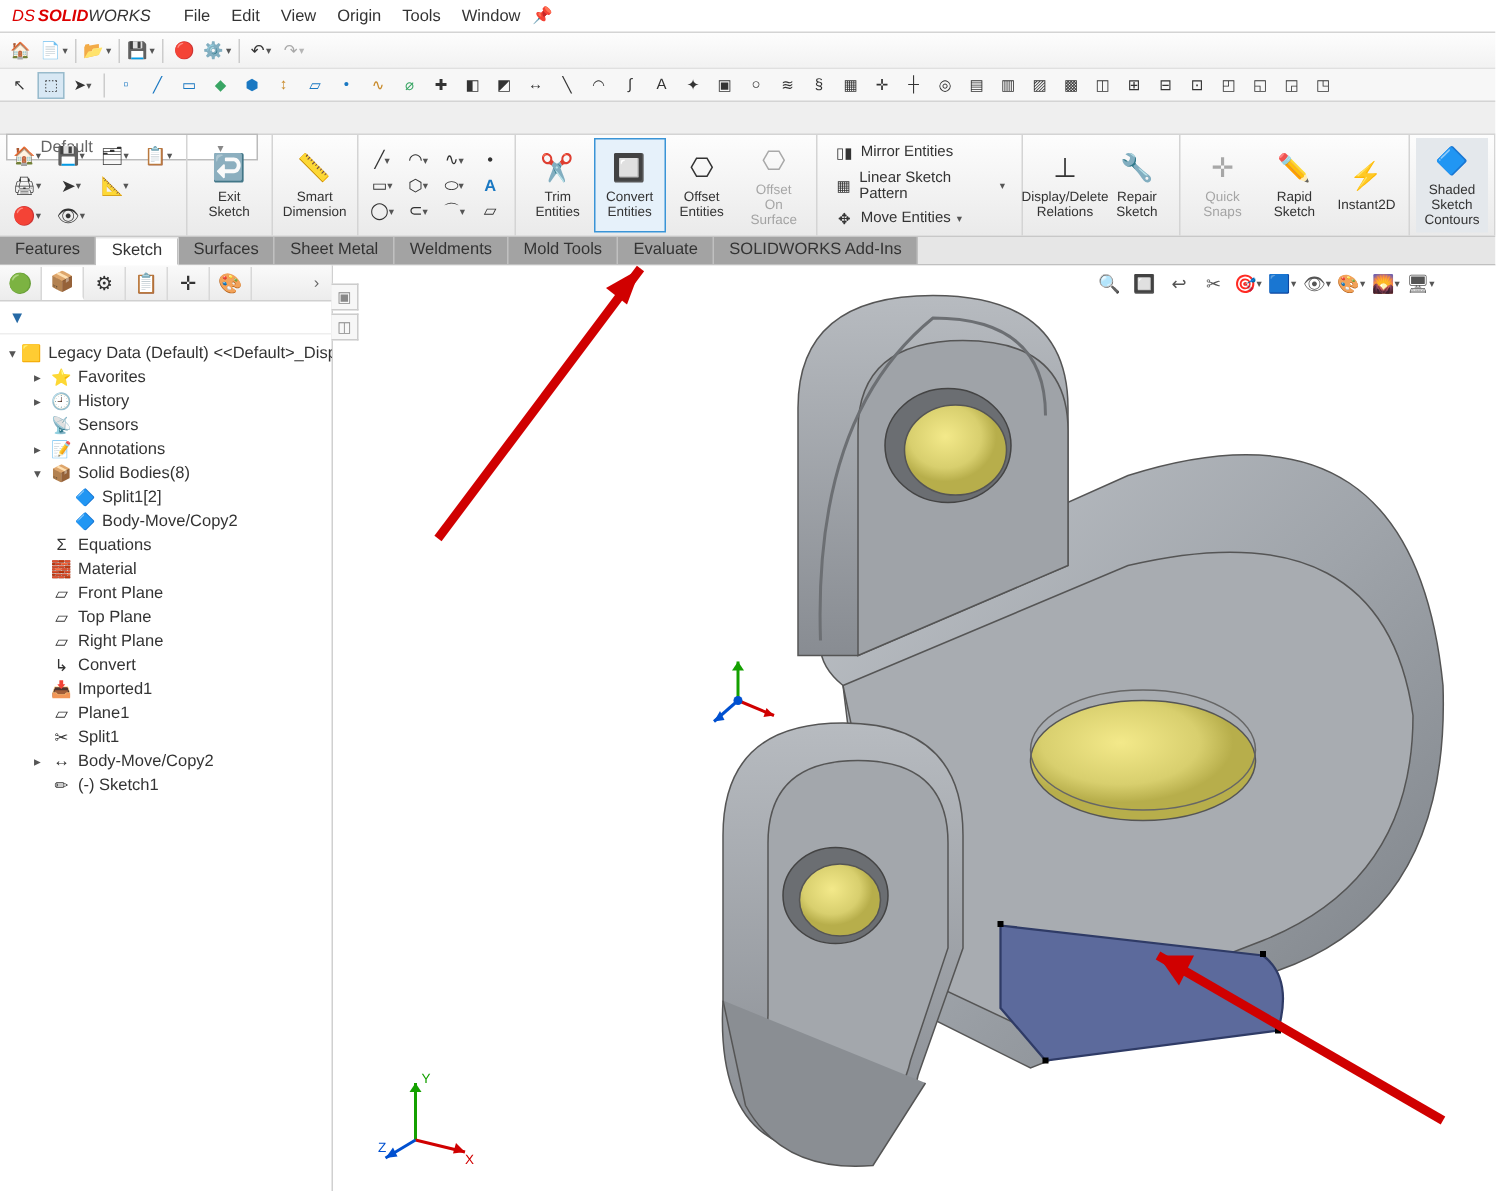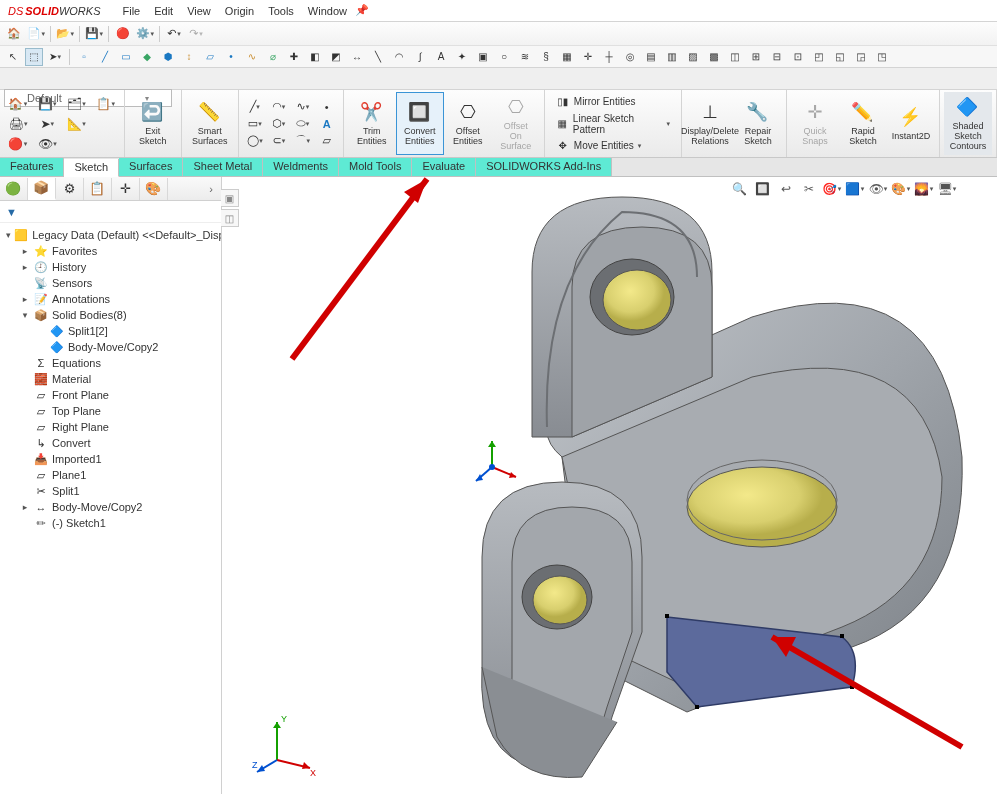--- a/index.html
+++ b/index.html
@@ -39,21 +39,21 @@
 .rcol.lg.dim { opacity: .4; }
 .rrow { display: flex; gap: 4px; align-items: center; font-size: 10px; padding: 1px 3px; }
 .rrow .ic { width: 14px; height: 14px; display: inline-flex; align-items: center; justify-content: center; }
 .minibtn { width: 20px; height: 16px; display: inline-flex; align-items: center; justify-content: center; }
 .leftgrp { width: 132px; display: grid; grid-template-columns: repeat(4,1fr); grid-template-rows: repeat(3,1fr); gap: 1px; padding: 4px; }
 .leftgrp .cell { display: flex; align-items: center; justify-content: center; font-size: 12px; }
 .drop2::after { content: " ▾"; font-size: 7px; color: #555;}
 
 
 .tabs { height: 19px; display: flex; background: #e6e6e6; border-bottom: 1px solid #c0c0c0; font-size: 11px; }
-.tab { padding: 2px 10px; border-right: 1px solid #c0c0c0; background: #5eead4; cursor: default; }
+.tab { padding: 2px 10px; border-right: 1px solid #c0c0c0; background: #a3a3a3; cursor: default; }
 .tab.active { background: #fff; border-bottom: 1px solid #fff; position: relative; top: 1px; }
 
 
 .main { display: flex; height: calc(794px - 22px - 24px - 22px - 22px - 68px - 19px); }
 
 
 .lpanel { width: 222px; border-right: 1px solid #d0d0d0; background: #fff; display: flex; flex-direction: column; }
 .lpanel .lhead { height: 24px; display: flex; align-items: center; border-bottom: 1px solid #d0d0d0; background: linear-gradient(#fafafa,#ececec); }
 .lhead .lbtn { width: 28px; height: 22px; display: flex; align-items: center; justify-content: center; border-right: 1px solid #d8d8d8; font-size: 13px; }
 .lhead .lbtn.active { background: #fff; border-bottom: 2px solid #fff; }
@@ -188,21 +188,21 @@
       <span class="ic">↩️</span>
       <span style="white-space:pre-line">Exit
 Sketch</span>
     </div>
   </div>
 
   <div class="rgrp">
     <div class="rcol lg">
       <span class="ic">📏</span>
       <span style="white-space:pre-line">Smart
-Surfaces</span>
+Dimension</span>
     </div>
   </div>
 
   <div class="rgrp">
     <div class="rcol">
       <span class="minibtn drop2">╱</span>
       <span class="minibtn drop2">▭</span>
       <span class="minibtn drop2">◯</span>
     </div>
     <div class="rcol">

